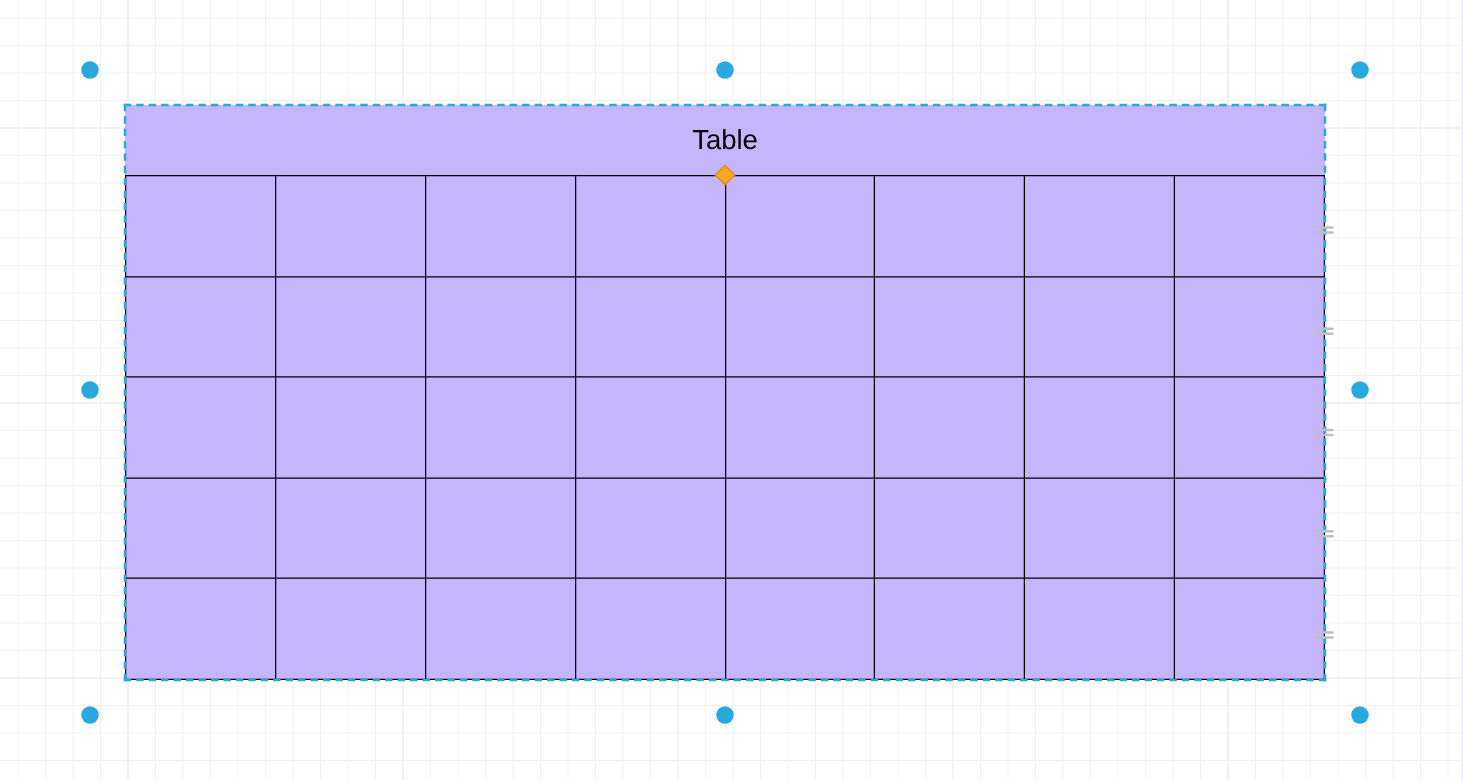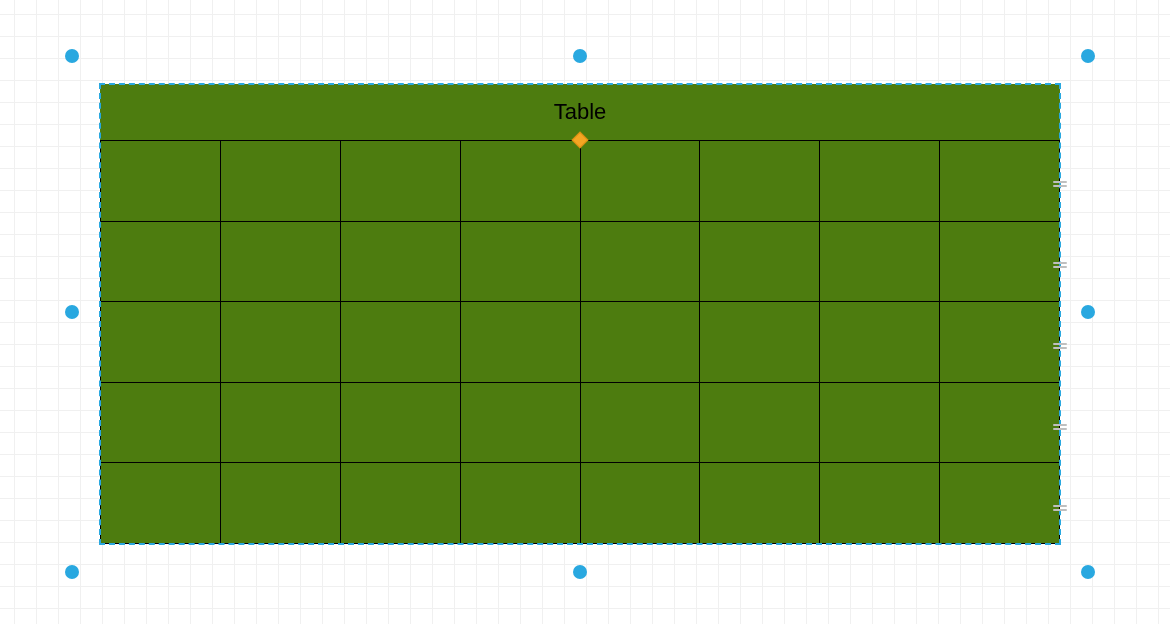--- a/index.html
+++ b/index.html
@@ -35,21 +35,21 @@
       inset: 0;
     }
     
     
     .table-object {
       position: absolute;
       left: 100px;
       top: 84px;
       width: 960px;
       height: 460px;
-      background: #4d7c0f;
+      background: #c4b5fd;
     }
     
     .selection-outline {
       position: absolute;
       inset: -1px;
       border: 2px dashed #29a8e0;
       pointer-events: none;
       z-index: 5;
     }
     

